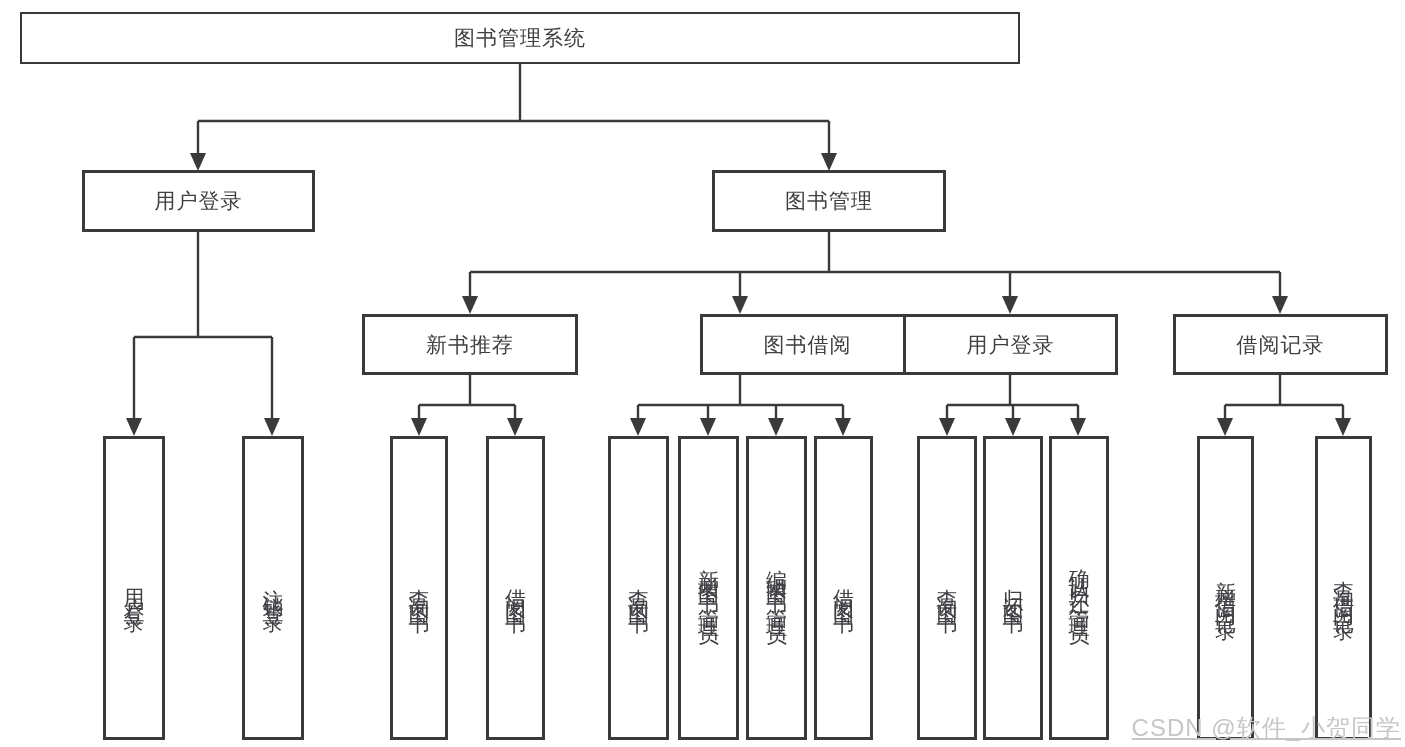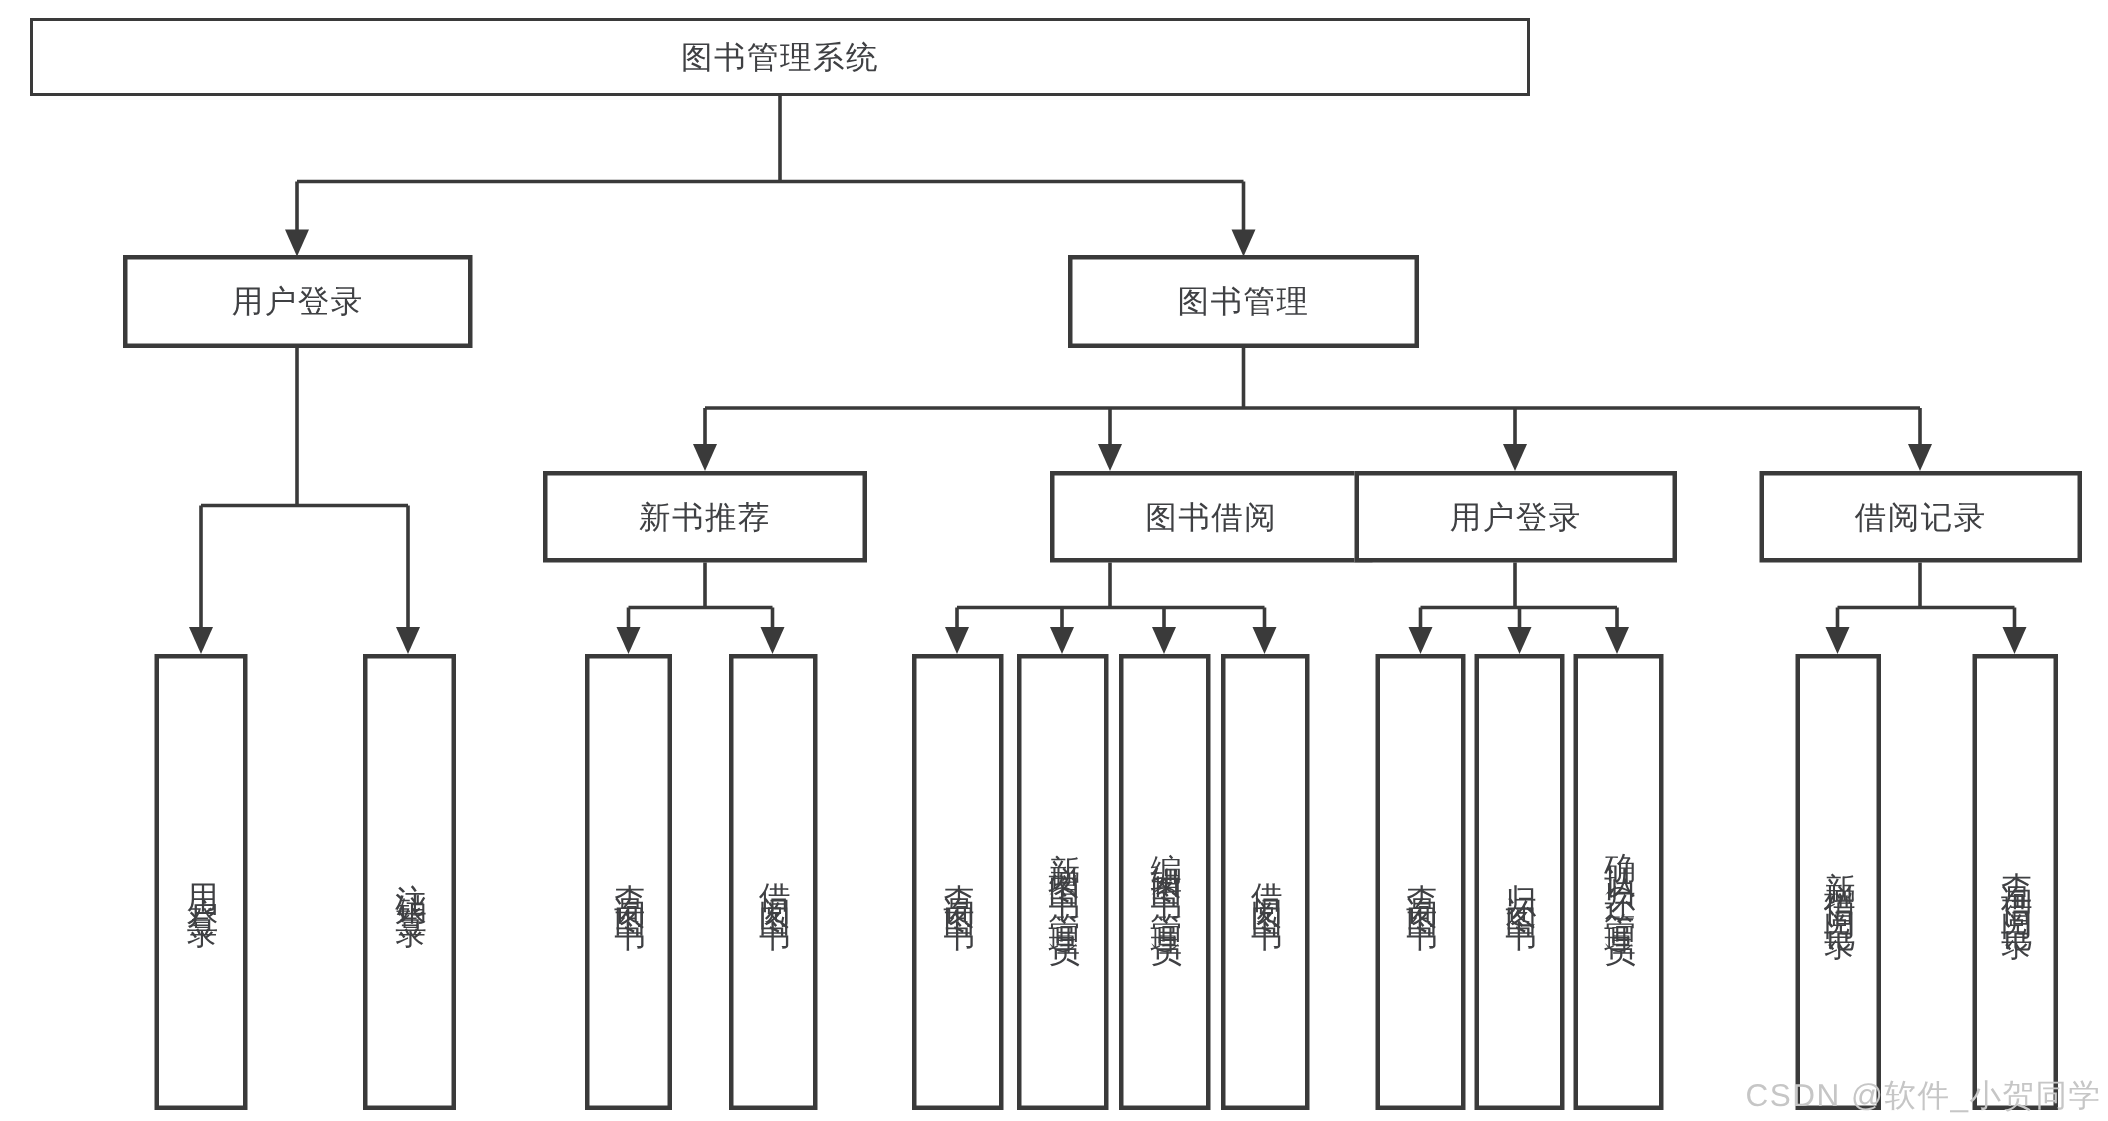--- a/index.html
+++ b/index.html
@@ -26,24 +26,25 @@
     writing-mode:vertical-rl;
     text-orientation:mixed;
     letter-spacing:8px;
     white-space:nowrap;
     color:#3f4043;
     font-size:21px;
   }
   #watermark{
     position:absolute;
     right:4px;bottom:3px;
-    font-size:21px;
+    font-size:24px;
     color:#c6c6c6;
     letter-spacing:1px;
     white-space:nowrap;
+    text-decoration:underline;
   }
   .stroke{stroke:#3a3a3a;stroke-width:2.4;fill:none;}
   .head{fill:#3a3a3a;stroke:none;}
 </style>
 </head>
 <body>
 
 <div id="canvas">
 
   <svg id="wires" viewBox="0 0 1405 747">

